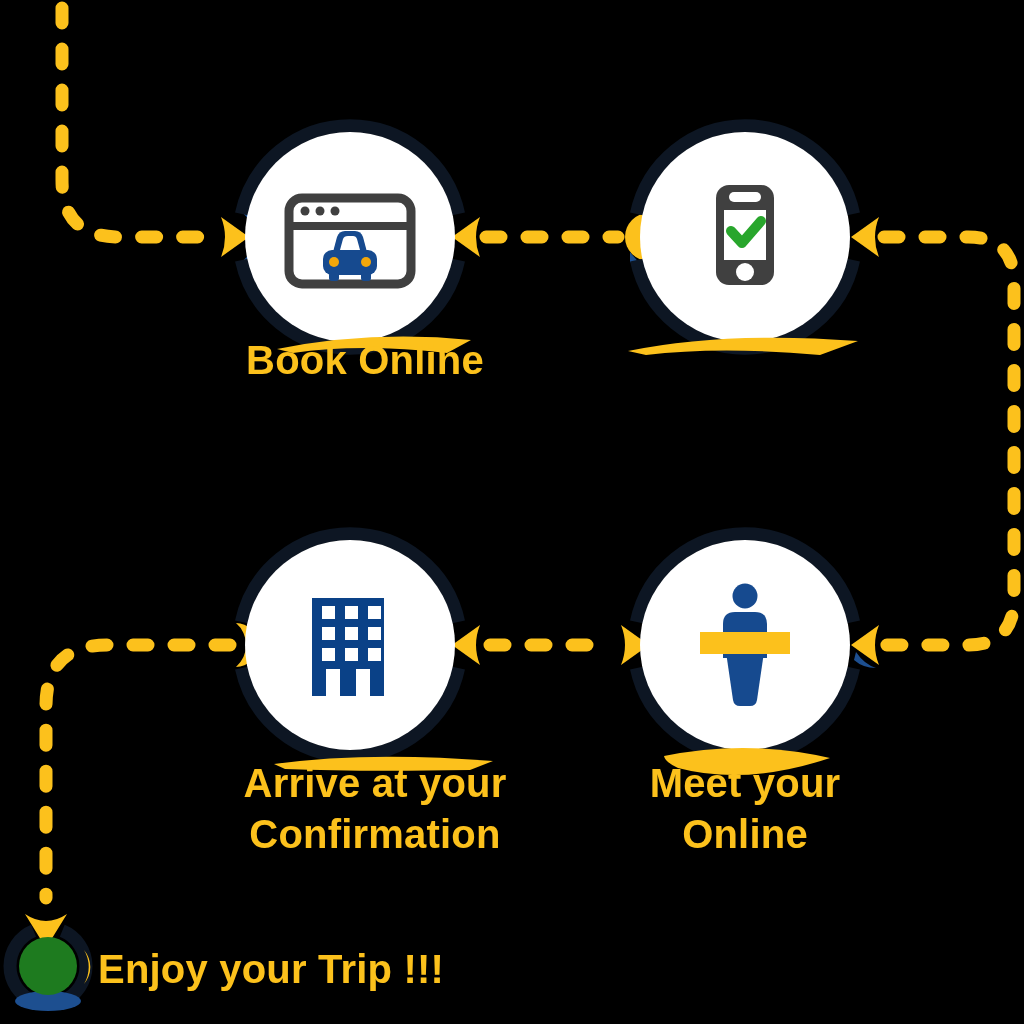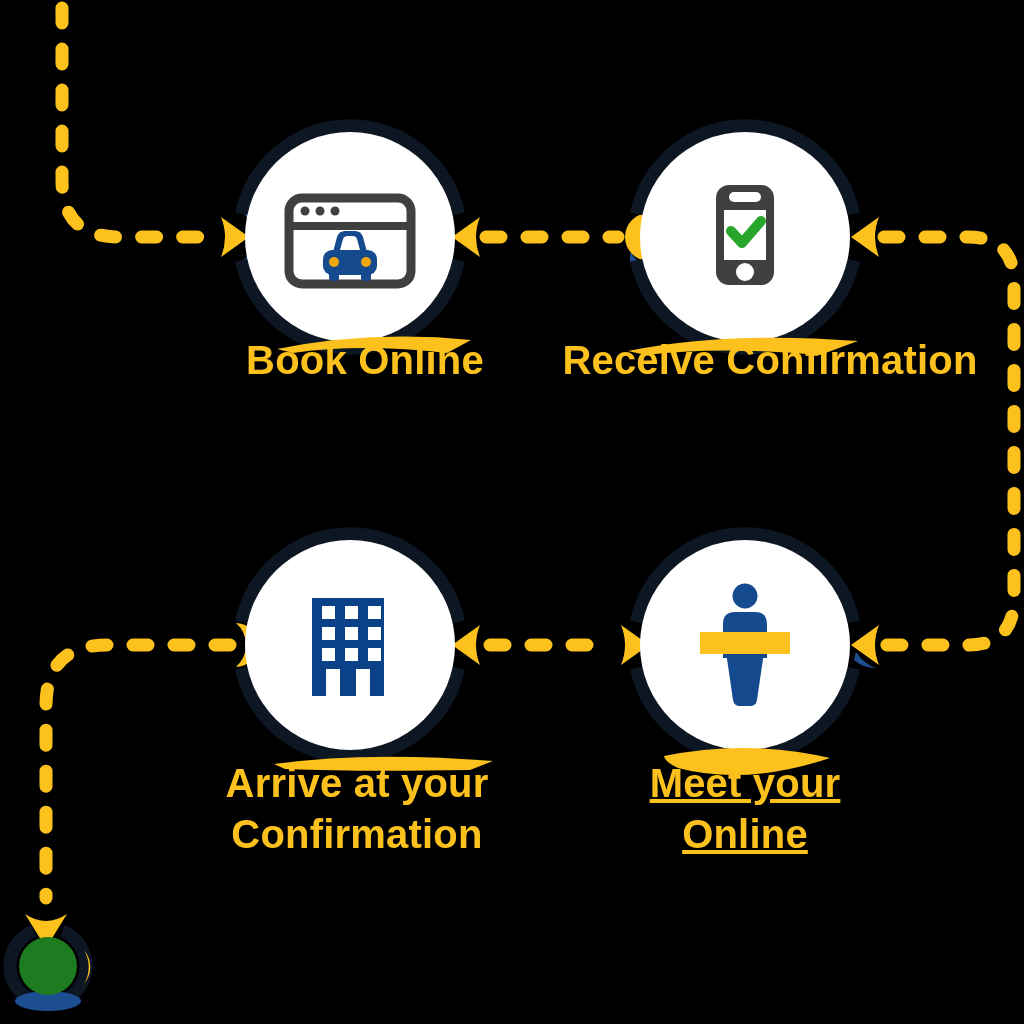--- a/index.html
+++ b/index.html
@@ -145,26 +145,26 @@
   <g>
     <circle class="ring" cx="48" cy="966" r="38" stroke-width="8" stroke-dasharray="90 29.4" stroke-dashoffset="-74"></circle>
     <ellipse class="jblue-fill" cx="48" cy="1001" rx="33" ry="10"></ellipse>
     <circle class="trip-fill" cx="48" cy="966" r="29"></circle>
     <path class="y-fill" d="M 84 950 A 26 26 0 0 1 84 984 A 33 33 0 0 0 84 950 Z"></path>
   </g>
 </svg>
 
 <div class="step-label" style="left:135px; top:336px; width:460px;">Book Online</div>
 
-<div class="step-label" style="left:540px; top:336px; width:460px;">Receive Confirmation</div>
 
-<div class="step-label two-line" style="left:515px; top:758px; width:460px;text-decoration:underline;">
+<div class="step-label two-line" style="left:515px; top:758px; width:460px;">
   <span>Meet your</span>
   <span>Online</span>
 </div>
 
-<div class="step-label two-line" style="left:127px; top:758px; width:460px;text-align:center;">
+<div class="step-label two-line" style="left:145px; top:758px; width:460px;text-align:center;">
   <span>Arrive at your</span>
   <span>Confirmation</span>
 </div>
 
+<div class="step-label left-align" style="left:98px; top:947px;">Enjoy your Trip !!!</div>
 
 </div>
 
 </body></html>

